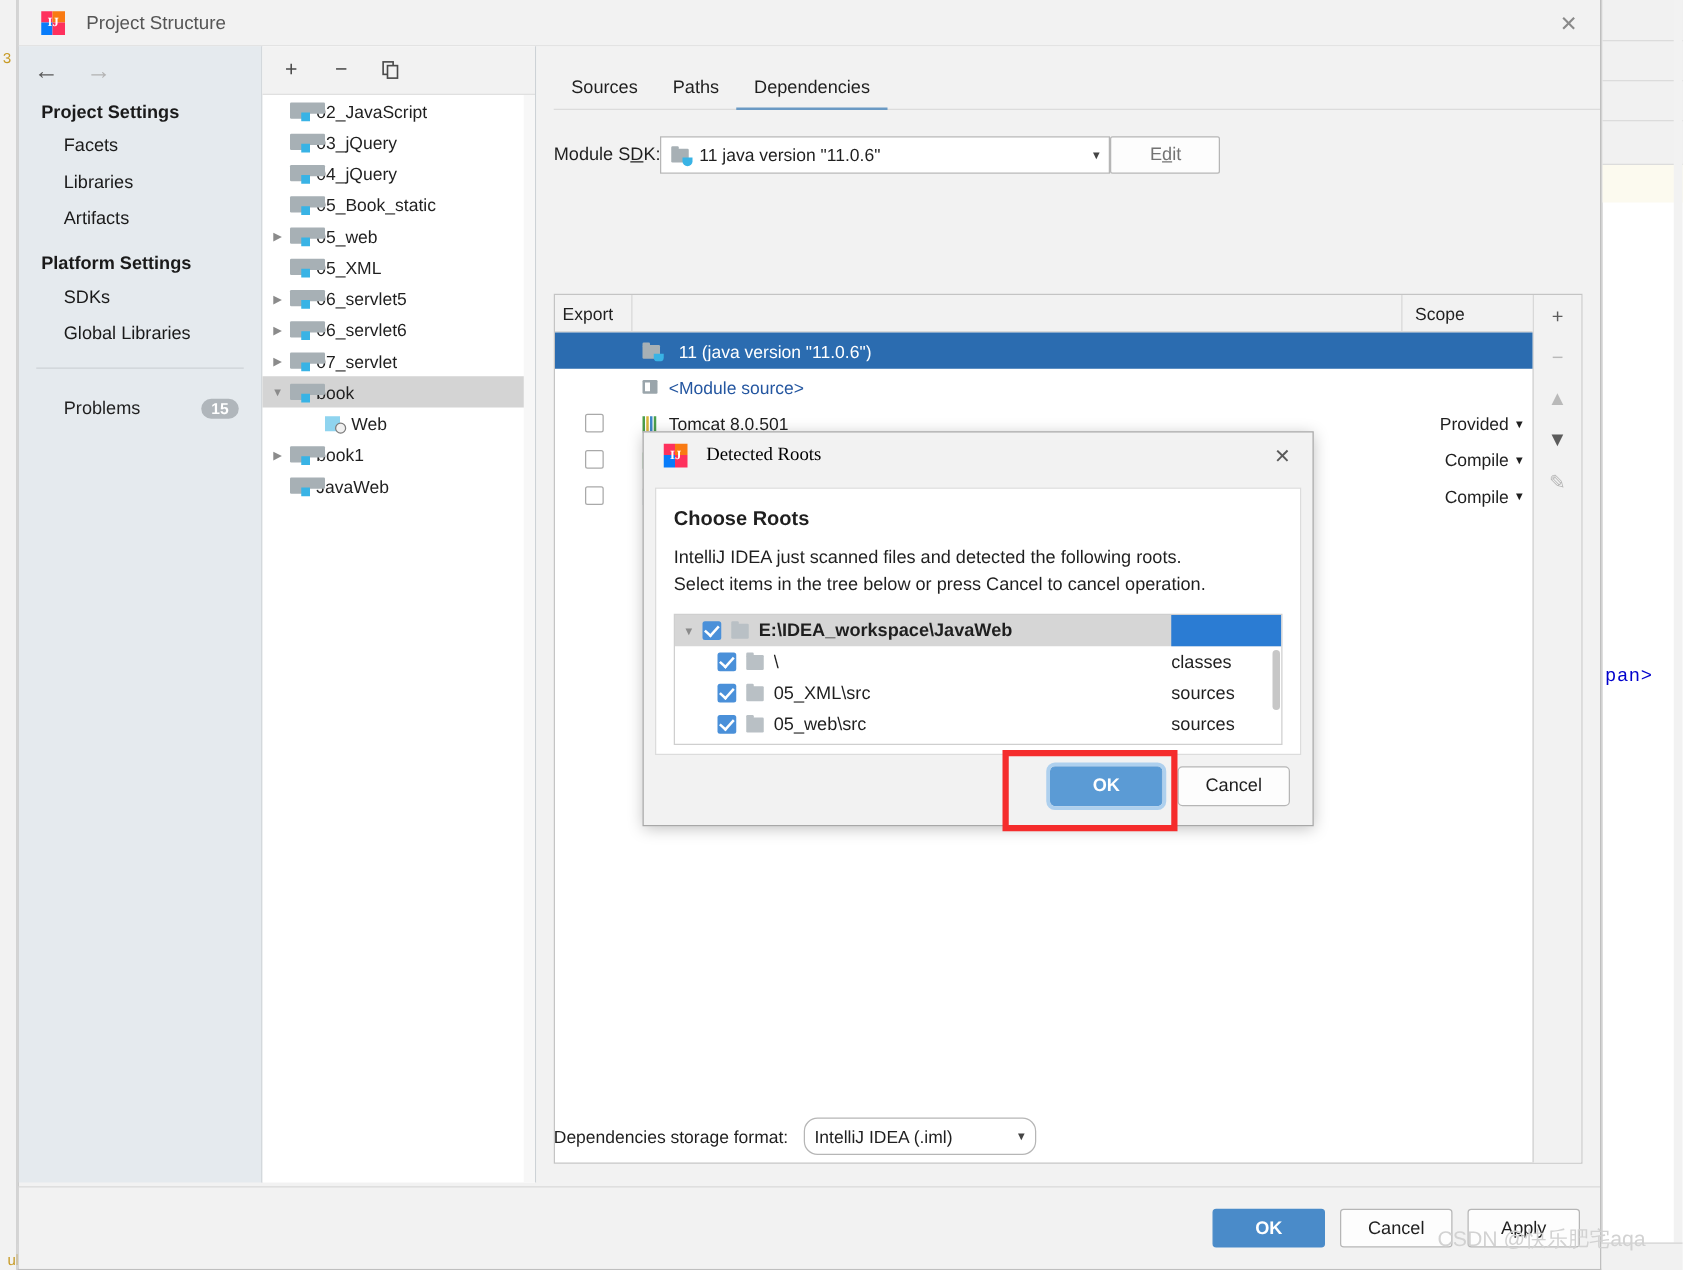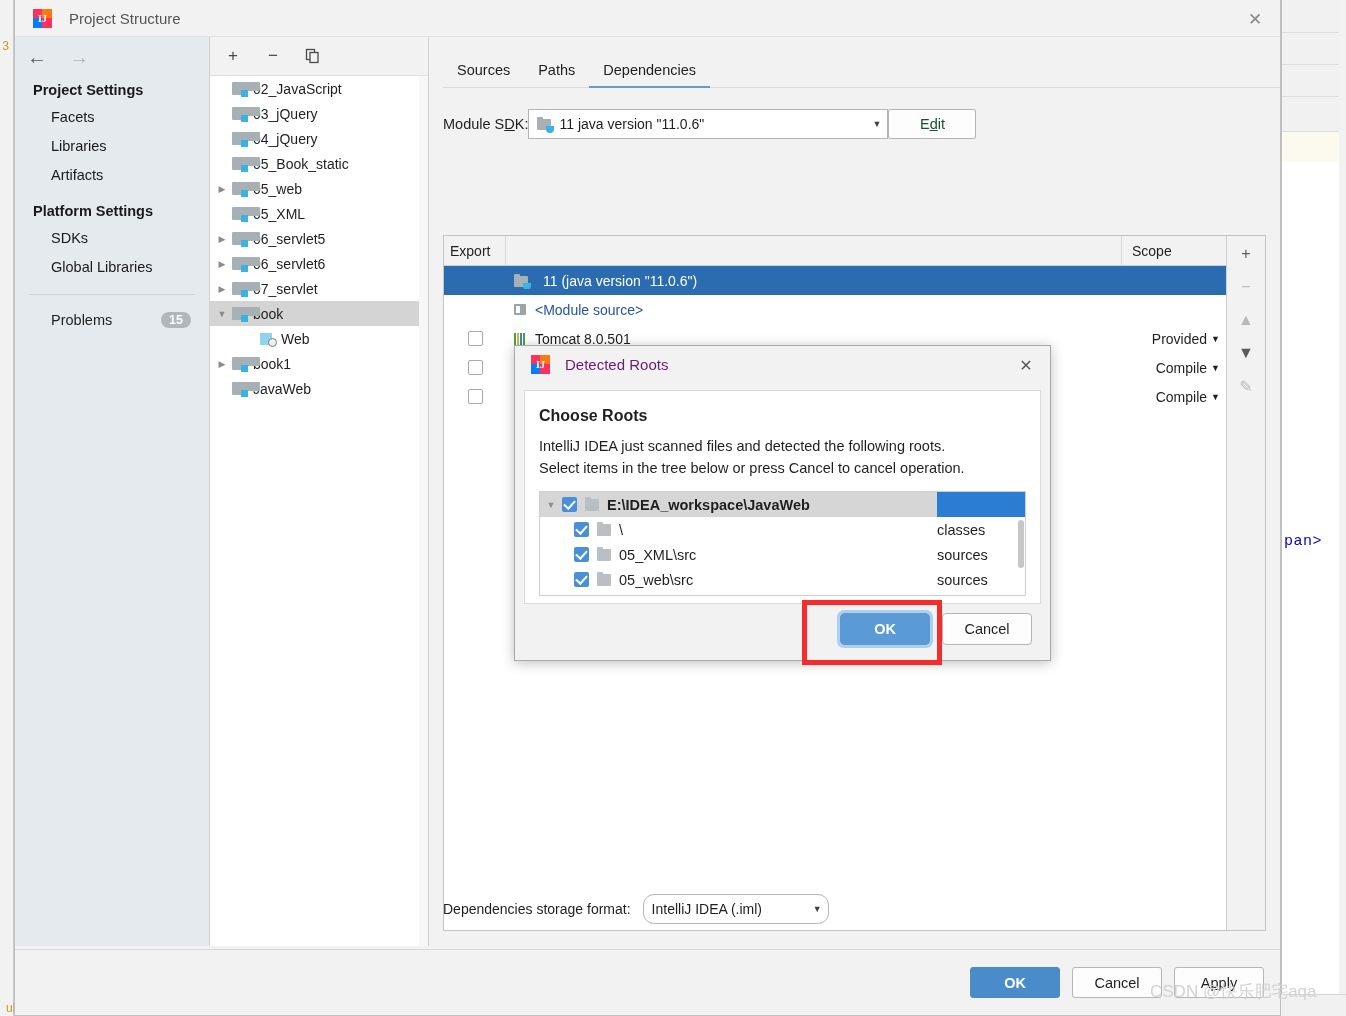--- a/index.html
+++ b/index.html
@@ -52,21 +52,21 @@
   
   .settings-sidebar { width: 195px; background: #e5eaee; border-right: 1px solid #cdd2d6;
       position: relative; flex: none; }
   .nav-arrows { height: 39px; display: flex; align-items: center; padding-left: 12px; gap: 22px; }
   .nav-arrow { font-size: 20px; line-height: 1; color: #5a5a5a; }
   .nav-arrow.dim { color: #b4b4b4; }
   .sb-group { font-weight: bold; font-size: 14.5px; padding: 6px 0 4px 18px; color: #1a1a1a; }
   .sb-item { height: 29px; display:flex; align-items:center; padding-left: 36px; font-size: 14.5px; color:#1a1a1a; }
   .sb-item.selected { background: #2b6cb0; color: #ffffff; }
   .sb-sep { height:1px; background:#cdd2d6; margin: 13px 14px 10px 14px; }
-  .sb-problems { height: 30px; display:flex; align-items:center; padding-left:36px; font-size:14.5px; }
+  .sb-problems { height: 30px; display:flex; align-items:flex-end; padding-left:36px; font-size:14.5px; }
   .sb-badge { margin-left: auto; margin-right: 18px; background:#b0b6bb; color:#fff;
       border-radius: 9px; padding: 1px 8px; font-size: 12.5px; font-weight: bold; }
 
   
   .module-panel { width: 219px; flex:none; background:#ffffff; border-right:1px solid #cdd2d6; position:relative; }
   .mp-toolbar { height: 39px; background:#f2f2f2; display:flex; align-items:center;
       gap: 22px; padding-left: 14px; border-bottom:1px solid #e0e0e0; }
   .tb-ico { width:18px; height:18px; display:flex; align-items:center; justify-content:center;
       color:#4a4a4a; font-size:17px; }
   .tree-row { height: 25px; display:flex; align-items:center; font-size:14px; padding-left:4px; position:relative; }
@@ -103,21 +103,21 @@
   .combo { height:30px; border:1px solid #b6b6b6; background:#fff; display:flex; align-items:center;
       padding: 0 6px 0 8px; font-size:14px; position:relative; }
   .combo .arrow { margin-left:auto; padding-left:10px; font-size:9px; color:#444; }
   .sdk-combo { width: 360px; }
   .sdk-ico { width:16px; height:14px; position:relative; margin-right:6px; flex:none; }
   .sdk-ico .fold { position:absolute; left:0; top:2px; width:14px; height:11px; background:#a7b0b5; border-radius:1px; }
   .sdk-ico .tab2 { position:absolute; left:0; top:0; width:6px; height:3px; background:#a7b0b5; border-radius:1px; }
   .sdk-ico .cup { position:absolute; right:-1px; bottom:-2px; width:8px; height:7px;
       background:#39b3e5; border-radius:0 0 4px 4px; }
   .btn { height:30px; min-width:88px; border:1px solid #b6b6b6; background:#fdfdfd; border-radius:2px;
-      display:flex; align-items:center; justify-content:center; font-size:14.5px; color:#14532d; }
+      display:flex; align-items:center; justify-content:center; font-size:14.5px; color:#737373; }
   .btn u { text-decoration: underline; }
 
   
   .dep-wrap { position:absolute; left:14px; top:198px; right:14px; height: 696px;
       border:1px solid #c4c4c4; background:#fff; display:flex; }
   .dep-table { flex:1; position:relative; }
   .dep-head { height:30px; background:#f2f2f2; border-bottom:1px solid #cfcfcf; display:flex;
       align-items:center; font-size:14px; }
   .dep-head .c-export { width:62px; padding-left:6px; border-right:1px solid #d8d8d8; height:100%;
       display:flex; align-items:center; }
@@ -154,21 +154,21 @@
       padding-right: 16px; gap: 12px; }
   .fbtn { height:31px; min-width:90px; border:1px solid #b6b6b6; background:#fdfdfd; border-radius:3px;
       display:flex; align-items:center; justify-content:center; font-size:14.5px; }
   .fbtn.primary { background:#4a8bc9; border-color:#4a8bc9; color:#fff; font-weight:bold; }
   .fbtn u { text-decoration: underline; }
 
   
   #detected-roots { position:absolute; left:514px; top:345px; width:537px; height:316px;
       background:#f2f2f2; border:1px solid #a8a8a8; box-shadow: 0 2px 12px rgba(0,0,0,0.25); }
   .dr-title { height:37px; display:flex; align-items:center; padding-left:16px; position:relative; }
-  .dr-title .title-text { margin-left:15px; font-size:15px; color:#701a75; }
+  .dr-title .title-text { margin-left:15px; font-size:15px; color:#000000;font-family:Liberation Serif, serif; }
   .dr-close { position:absolute; right:14px; top:9px; width:20px; height:20px;
       display:flex; align-items:center; justify-content:center; font-size:16px; color:#5a5a5a; }
   .dr-panel { margin:7px 9px 0 9px; background:#fff; border:1px solid #dcdcdc; height:214px; padding:16px 14px 0 14px; }
   .dr-heading { font-size:16px; font-weight:bold; margin-bottom:10px; }
   .dr-desc { font-size:14.5px; line-height:22px; color:#1f1f1f; }
   .dr-tree { margin-top:12px; height:105px; border:1px solid #cfcfcf; background:#fff;
       position:relative; overflow:hidden; }
   .dr-row { height:25px; display:flex; align-items:center; font-size:14.5px; position:relative; }
   .dr-row.head { background:#d6d6d6; font-weight:bold; }
   .dr-exp { width:22px; display:flex; align-items:center; justify-content:center; font-size:9px; color:#8b8b8b; }

